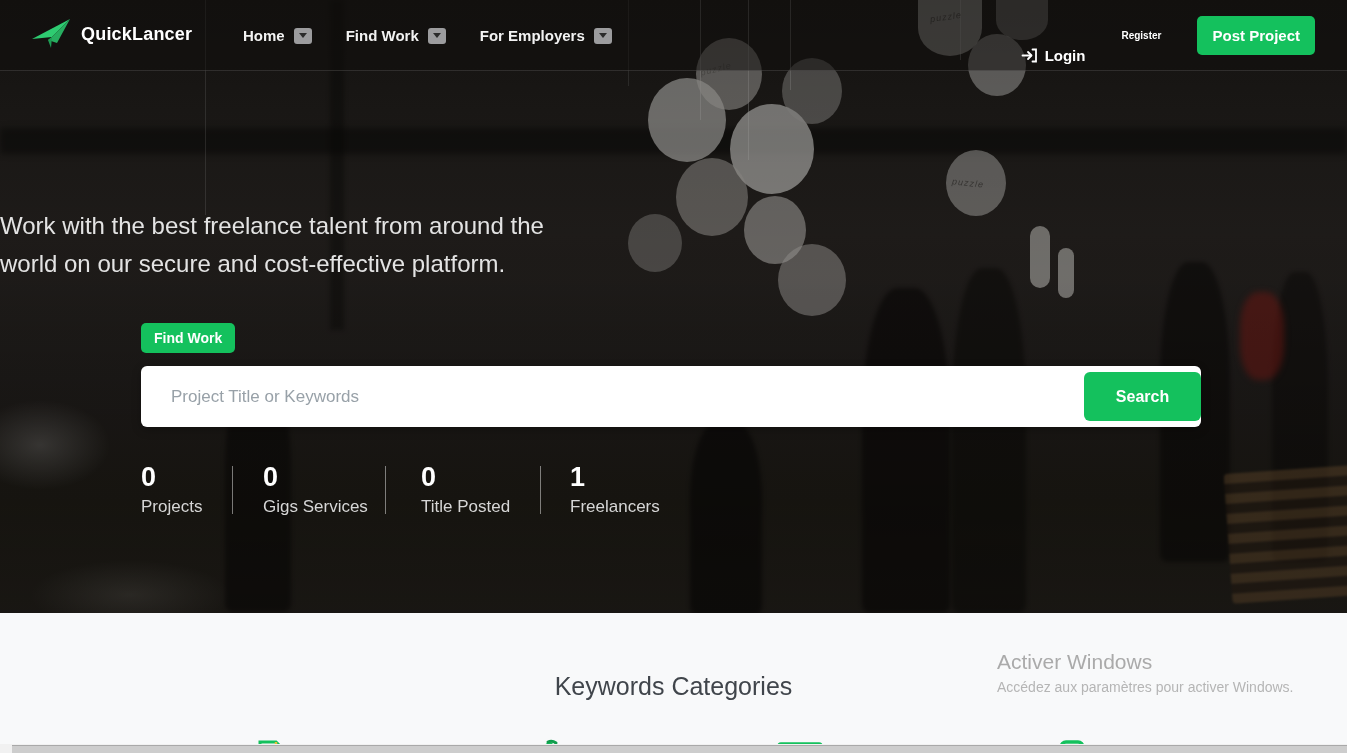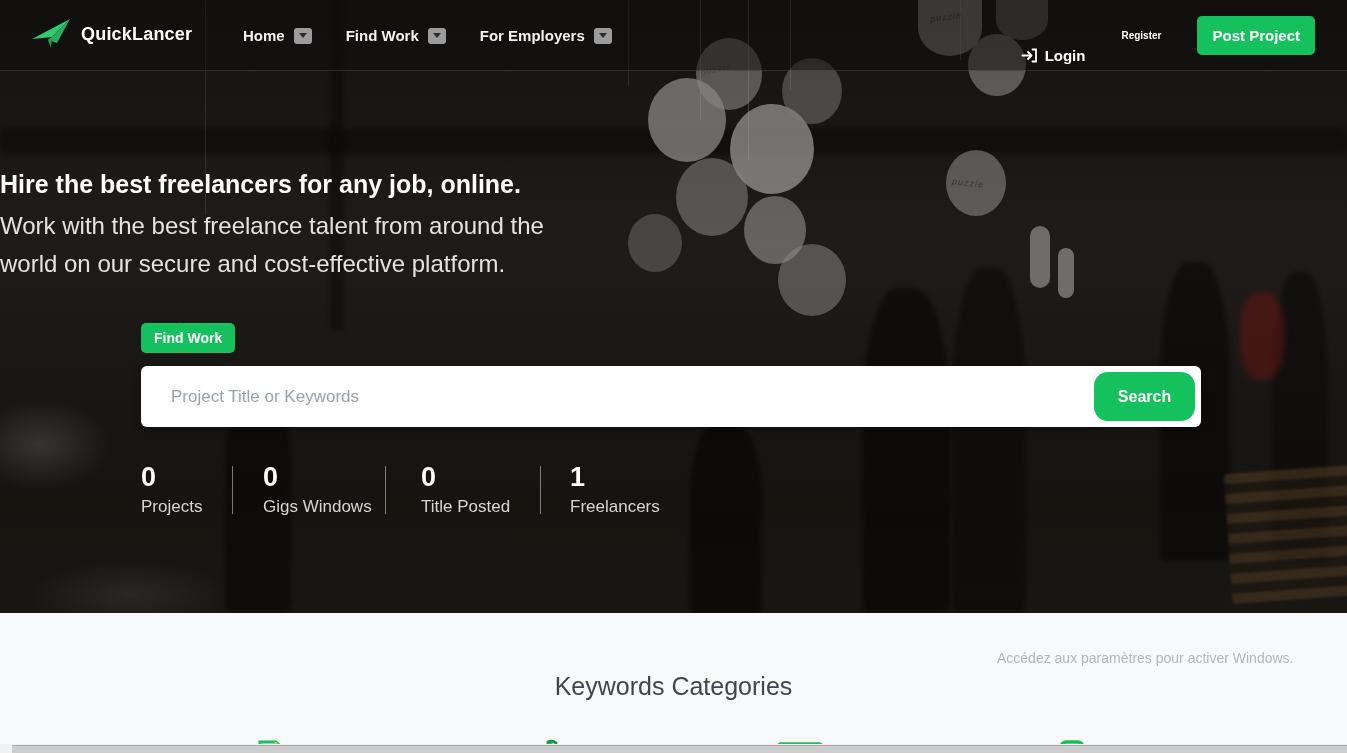--- a/index.html
+++ b/index.html
@@ -77,36 +77,36 @@
   .post-project { font-size:15px; padding:6px 15px; height:39px; }
   .hero-title { position:absolute; left:0; top:170px; width:700px; color:#fff; font-size:25px; font-weight:700; }
   .hero-subtitle { position:absolute; left:0; top:207px; width:588px; color:#e3e3e3; font-size:24px;
                    font-weight:300; line-height:38px; }
   .find-work-btn { position:absolute; left:0; top:323px; font-size:14px; padding:6px 13px; height:30px; }
   .search-bar { position:absolute; left:0; top:366px; width:1060px; height:61px; background:#fff;
                 border-radius:6px; box-shadow:0 3px 10px rgba(0,0,0,0.25); display:flex; align-items:center; }
   .search-input { flex:1; height:100%; border:none; outline:none; background:transparent; padding:0 36px 0 30px;
                   font-size:17px; color:#555; font-family:"Liberation Sans", sans-serif; }
   .search-input::placeholder { color:#98a1a8; }
-  .search-btn { width:101px; height:49px; margin-right:6px; font-size:16px; border-radius:14px; flex:none; }
+  .search-btn { width:117px; height:49px; font-size:16px; border-radius:6px; flex:none; }
   .stats { position:absolute; left:141px; top:462px; width:760px; height:60px; z-index:10; }
   .stat { position:absolute; top:0; }
   .stat-value { color:#fff; font-size:27px; font-weight:700; line-height:30px; }
   .stat-label { color:#d6d6d6; font-size:17px; font-weight:300; margin-top:5px; }
   .stat-0 { left:0; } .stat-1 { left:122px; } .stat-2 { left:280px; } .stat-3 { left:429px; }
   .stat-divider { position:absolute; top:4px; width:1px; height:48px; background:rgba(255,255,255,0.45); }
   .d0 { left:91px; } .d1 { left:244px; } .d2 { left:399px; }
 
   
   .categories-section { position:absolute; left:0; top:613px; width:1347px; height:140px; background:#f8f9fa; }
   .section-heading { position:absolute; left:0; top:59px; width:1347px; text-align:center;
                      color:#40454b; font-size:25px; font-weight:500; }
   .watermark { position:absolute; left:997px; top:37px; color:#ababab; }
   .watermark-line1 { font-size:21px; font-weight:400; color:#aaaaaa; }
-  .watermark-line2 { font-size:14px; color:#b5b5b5; }
+  .watermark-line2 { font-size:14px; margin-top:5px; color:#b5b5b5; }
   .cat-icon { position:absolute; top:125px; width:48px; height:48px; }
   .ci0 { left:248px; } .ci1 { left:521px; } .ci2 { left:776px; } .ci3 { left:1048px; }
 
   
   .hscrollbar-track { position:absolute; left:0; bottom:0; width:1347px; height:9px; background:#f1f1f1; z-index:50; }
   .hscrollbar-thumb { position:absolute; left:12px; right:0; bottom:0; height:8px; background:#cdcdcd;
                       border-top:1px solid #a9a9a9; cursor:pointer; }
 </style>
 </head>
 <body>
@@ -185,56 +185,56 @@
             <path d="M7 5 L10.5 8.5 L7 12" stroke="#fff" stroke-width="1.8" fill="none" stroke-linecap="round" stroke-linejoin="round"></path>
             <path d="M11.5 2.5 H15 V14.5 H11.5" stroke="#fff" stroke-width="1.8" fill="none" stroke-linecap="round"></path>
           </svg>
           <span>Login</span>
         </div>
         <div class="register">Register</div>
         <button class="btn-green post-project">Post Project</button>
       </div>
     </div>
 
-    <h1 class="hero-title">Hire the best freelancers for any job, online.</h1>
     <p class="hero-subtitle">Work with the best freelance talent from around the world on our secure and cost-effective platform.</p>
     <button class="btn-green find-work-btn" style="position:absolute;left:141px;">Find Work</button>
 
     <div class="search-bar" style="left:141px;">
       <input class="search-input" type="text" placeholder="Project Title or Keywords" style="">
       <button class="btn-green search-btn">Search</button>
     </div>
 
     <div class="stats">
       <div class="stat stat-0">
         <div class="stat-value">0</div>
         <div class="stat-label">Projects</div>
       </div>
       <div class="stat-divider d0"></div>
       <div class="stat stat-1">
         <div class="stat-value">0</div>
-        <div class="stat-label">Gigs Windows</div>
+        <div class="stat-label">Gigs Services</div>
       </div>
       <div class="stat-divider d1"></div>
       <div class="stat stat-2">
         <div class="stat-value">0</div>
         <div class="stat-label">Title Posted</div>
       </div>
       <div class="stat-divider d2"></div>
       <div class="stat stat-3">
         <div class="stat-value">1</div>
         <div class="stat-label">Freelancers</div>
       </div>
     </div>
   </div>
 
   <div class="categories-section">
     <h2 class="section-heading">Keywords Categories</h2>
 
     <div class="watermark">
+      <div class="watermark-line1">Activer Windows</div>
       <div class="watermark-line2">Accédez aux paramètres pour activer Windows.</div>
     </div>
 
     <svg class="cat-icon ci0" viewBox="0 0 48 48">
       <path d="M12 4 H28 L38 14 V42 H12 Z" fill="none" stroke="#14c15d" stroke-width="3"></path>
       <path d="M28 4 V14 H38" fill="none" stroke="#e8c03a" stroke-width="2.4"></path>
     </svg>
     <svg class="cat-icon ci1" viewBox="0 0 48 48">
       <path d="M30 6 a8 8 0 1 0 4 15 L20 44" fill="none" stroke="#14c15d" stroke-width="3.4" stroke-linecap="round"></path>
       <path d="M27 4 q4 -2 8 1" fill="none" stroke="#0f9d4c" stroke-width="3" stroke-linecap="round"></path>

